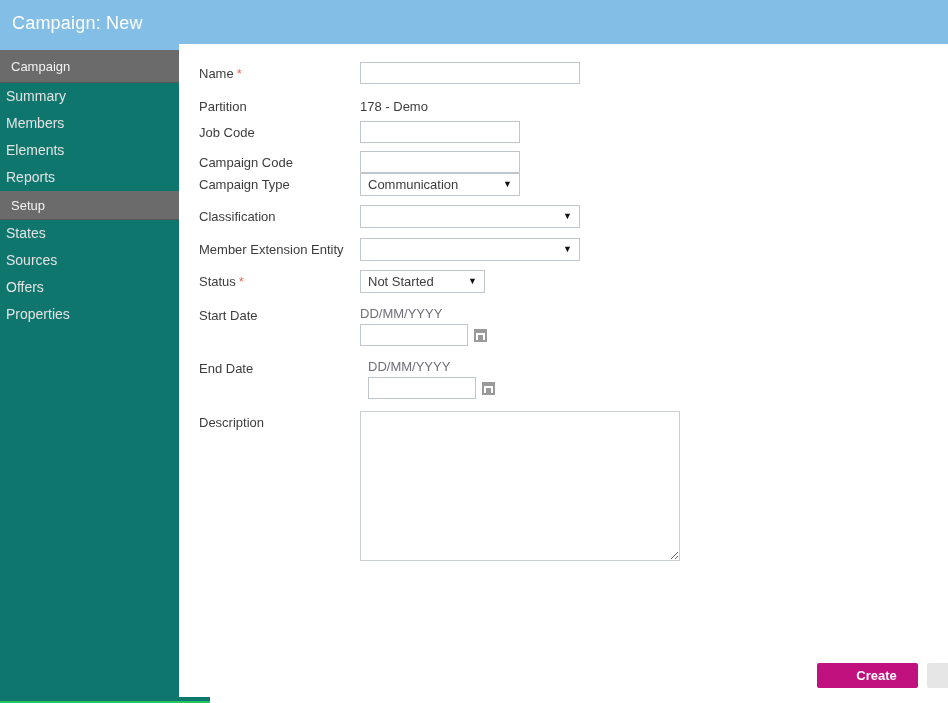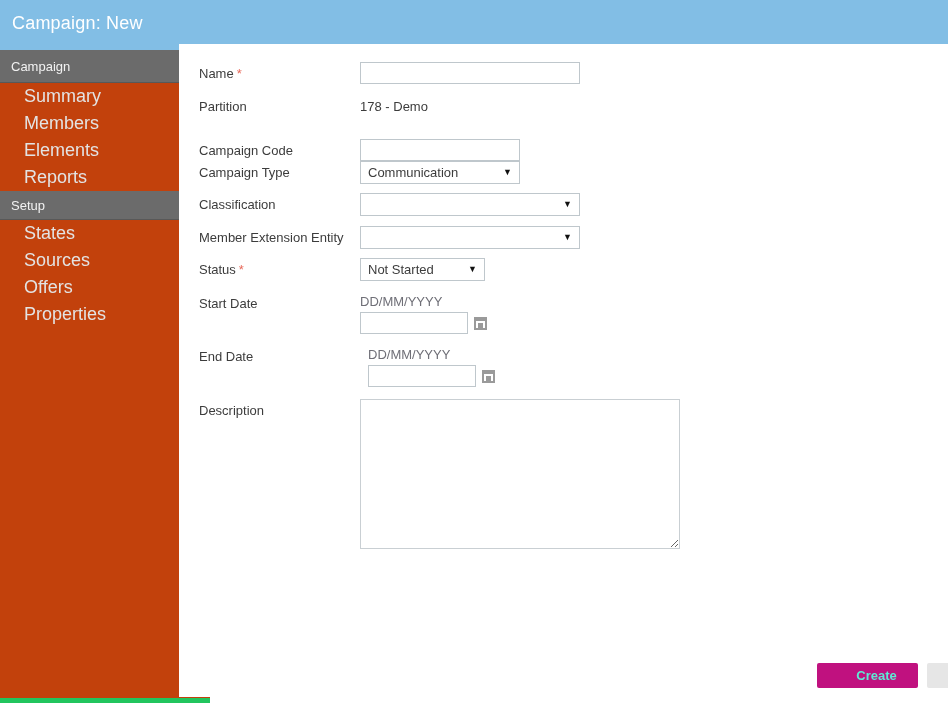--- a/index.html
+++ b/index.html
@@ -32,40 +32,40 @@
     color: #ffffff;
     letter-spacing: 0.2px;
     white-space: nowrap;
   }
 
   
   .sidebar {
     position: absolute;
     left: 0; top: 50px;
     width: 210px; height: 653px;
-    background: #c2410c;
-    border-bottom: 5px solid #22c55e;
+    background: #0f766e;
+    border-bottom: 2px solid #22c55e;
   }
   .nav-section {
     height: 29px;
     line-height: 29px;
     background: #6b6b6b;
     color: #f2f2f2;
     font-size: 13px;
     padding-left: 11px;
     border-bottom: 1px solid #585858;
     white-space: nowrap;
   }
   .nav-section.first { height: 33px; line-height: 33px; }
   .nav-item {
     height: 27px;
     line-height: 27px;
     color: #e3e3e3;
-    font-size: 18px;
-    padding-left: 24px;
+    font-size: 14px;
+    padding-left: 6px;
     white-space: nowrap;
   }
 
   
   .content {
     position: absolute;
     left: 179px; top: 44px;
     width: 852px; height: 653px;
     background: #ffffff;
   }
@@ -186,21 +186,21 @@
     padding: 4px;
     outline: none;
     resize: both;
     display: block;
   }
 
   
   .r-name      { margin-top: 8px; }
   .r-partition { margin-top: 11px; }
   .r-job       { margin-top: 4px; }
-  .r-ccode     { margin-top: 22px; }
+  .r-ccode     { margin-top: 8px; }
   .r-ctype     { margin-top: 0; }
   .r-class     { margin-top: 9px; }
   .r-mee       { margin-top: 10px; }
   .r-status    { margin-top: 9px; }
   .r-start     { margin-top: 11px; }
   .r-end       { margin-top: 11px; gap: 8px; }
   .r-desc      { margin-top: 12px; }
 
   
   .footer {
@@ -215,21 +215,21 @@
     height: 25px;
     font-family: "Liberation Sans", sans-serif;
     font-size: 13px;
     cursor: pointer;
     border-radius: 2px;
     padding: 0 10px;
   }
   .btn-primary {
     width: 101px;
     background: #c0117f;
-    color: #5eead4;
+    color: #ffffff;
     font-weight: bold;
     padding-left: 28px;
   }
   .btn-secondary {
     width: 101px;
     background: #e6e6e6;
     color: #6d28d9;
   }
 </style>
 </head>
@@ -270,20 +270,26 @@
         </div>
       </div>
 
       <div class="row r-partition">
         <div class="lbl">Partition</div>
         <div class="fld">
           <div class="static-val">178 - Demo</div>
         </div>
       </div>
 
+      <div class="row r-job">
+        <div class="lbl">Job Code</div>
+        <div class="fld">
+          <input class="txt w-code" type="text" placeholder="" style="">
+        </div>
+      </div>
 
       <div class="row r-ccode">
         <div class="lbl">Campaign Code</div>
         <div class="fld">
           <input class="txt w-code" type="text" placeholder="" style="">
         </div>
       </div>
 
       <div class="row r-ctype">
         <div class="lbl">Campaign Type</div>

